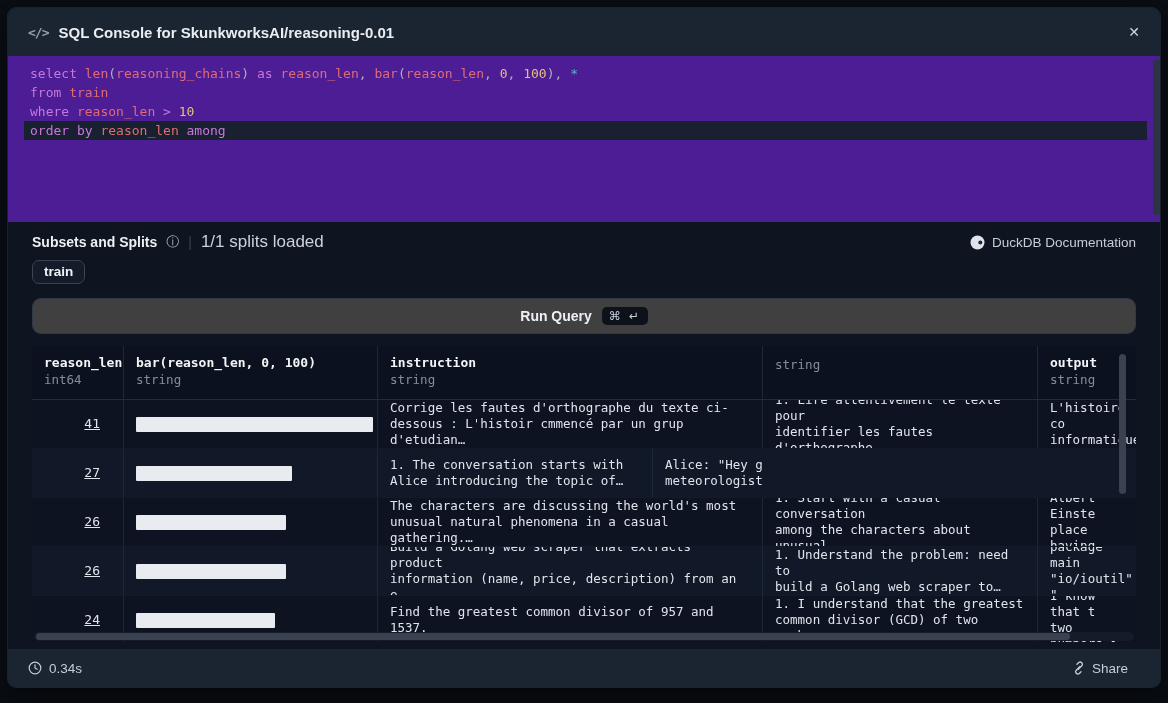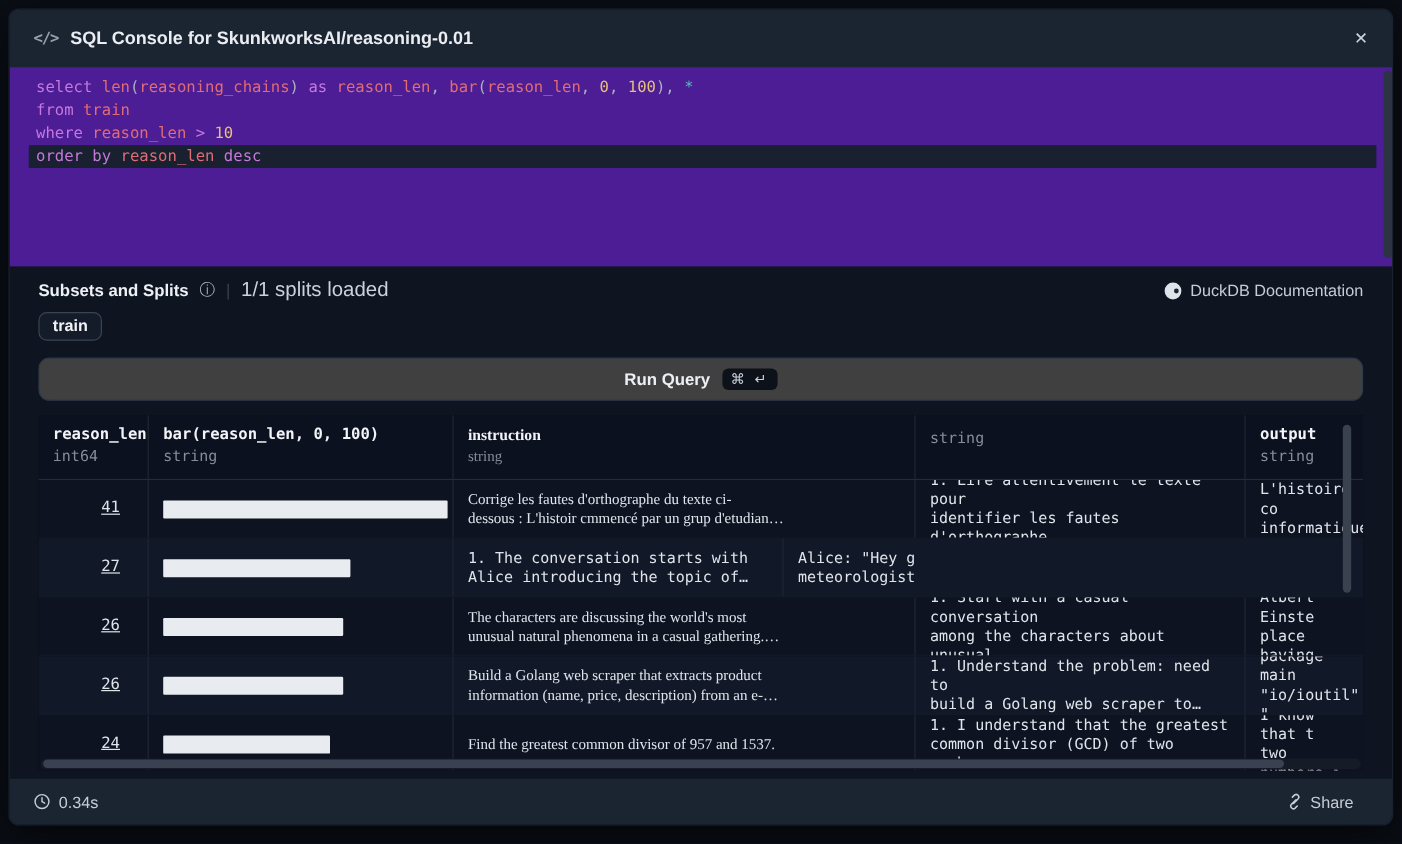--- a/index.html
+++ b/index.html
@@ -50,21 +50,21 @@
     justify-content:center; gap:10px; color:#ecf0f5; font-weight:bold; font-size:14px; }
   .kbd { background:#0d1119; border-radius:5px; padding:2px 7px; font-size:12px; color:#c9d0da;
     font-weight:normal; font-family:"DejaVu Sans", sans-serif; letter-spacing:2px; }
 
   
   .table-wrap { margin:12px 24px 0; height:296px; flex:none; position:relative; overflow:hidden;
     background:#0c1120; font-family:"DejaVu Sans Mono", monospace; }
   .thead, .trow { display:flex; width:100%; }
   .c0 { width:92px;  flex:none; }
   .c1 { width:254px; flex:none; }
-  .c2 { width:385px; flex:none;font-family:Liberation Serif, serif; }
+  .c2 { width:385px; flex:none; }
   .c3 { width:275px; flex:none; }
   .c4 { flex:1; min-width:0; }
   .thead > div, .trow > div { border-right:1px solid #1e2735; overflow:hidden; }
   .thead > .c4, .trow > .c4 { border-right:none; }
   .thead { height:54px; border-bottom:1px solid #232c3b; }
   .th { padding:9px 12px; }
   .th .col-name { font-weight:bold; font-size:13px; color:#f2f4f7; white-space:nowrap; }
   .th .col-type { font-size:12.5px; color:#848d9b; margin-top:2px; }
   .trow { height:49px; background:#0d1321; border-bottom:1px solid #141b28; }
   .trow.alt { background:#111827; }
@@ -97,21 +97,21 @@
     <span class="code-icon">&lt;/&gt;</span>
     <span class="modal-title">SQL Console for SkunkworksAI/reasoning-0.01</span>
     <span class="close-button">✕</span>
   </div>
 
   <div class="editor">
     <div id="code-lines">
         <div class="code-line"><span class="tok-kw">select </span><span class="tok-id">len</span><span class="tok-pu">(</span><span class="tok-id">reasoning_chains</span><span class="tok-pu">) </span><span class="tok-kw">as </span><span class="tok-id">reason_len</span><span class="tok-pu">, </span><span class="tok-id">bar</span><span class="tok-pu">(</span><span class="tok-id">reason_len</span><span class="tok-pu">, </span><span class="tok-num">0</span><span class="tok-pu">, </span><span class="tok-num">100</span><span class="tok-pu">), </span><span class="tok-star">*</span></div>
         <div class="code-line"><span class="tok-kw">from </span><span class="tok-id">train</span></div>
         <div class="code-line"><span class="tok-kw">where </span><span class="tok-id">reason_len </span><span class="tok-op">&gt; </span><span class="tok-num">10</span></div>
-        <div class="code-line active"><span class="tok-kw">order by </span><span class="tok-id">reason_len </span><span class="tok-kw">desc</span></div>
+        <div class="code-line active"><span class="tok-kw">order by </span><span class="tok-id">reason_len </span><span class="tok-kw">among</span></div>
       </div>
     <div class="editor-scrollbar"></div>
   </div>
 
   <div class="subsets-row">
     <span class="subsets-title">Subsets and Splits</span>
     <span class="info-icon">ⓘ</span>
     <span class="divider">|</span>
     <span class="splits-status">1/1 splits loaded</span>
     <span class="doc-link">

